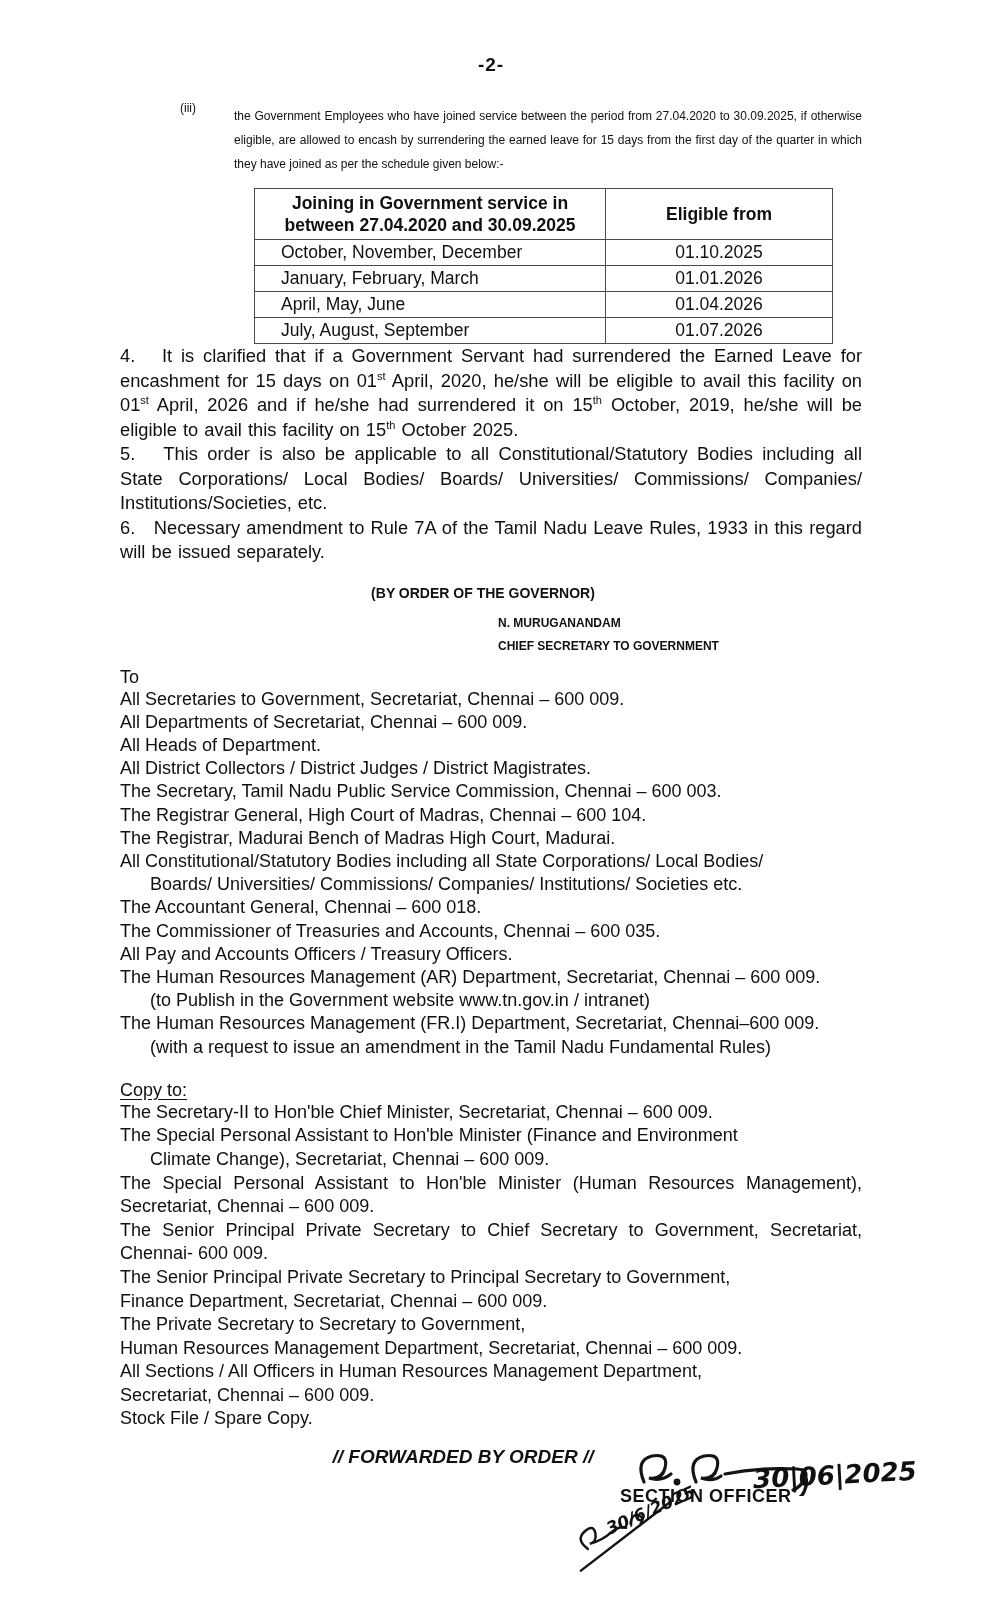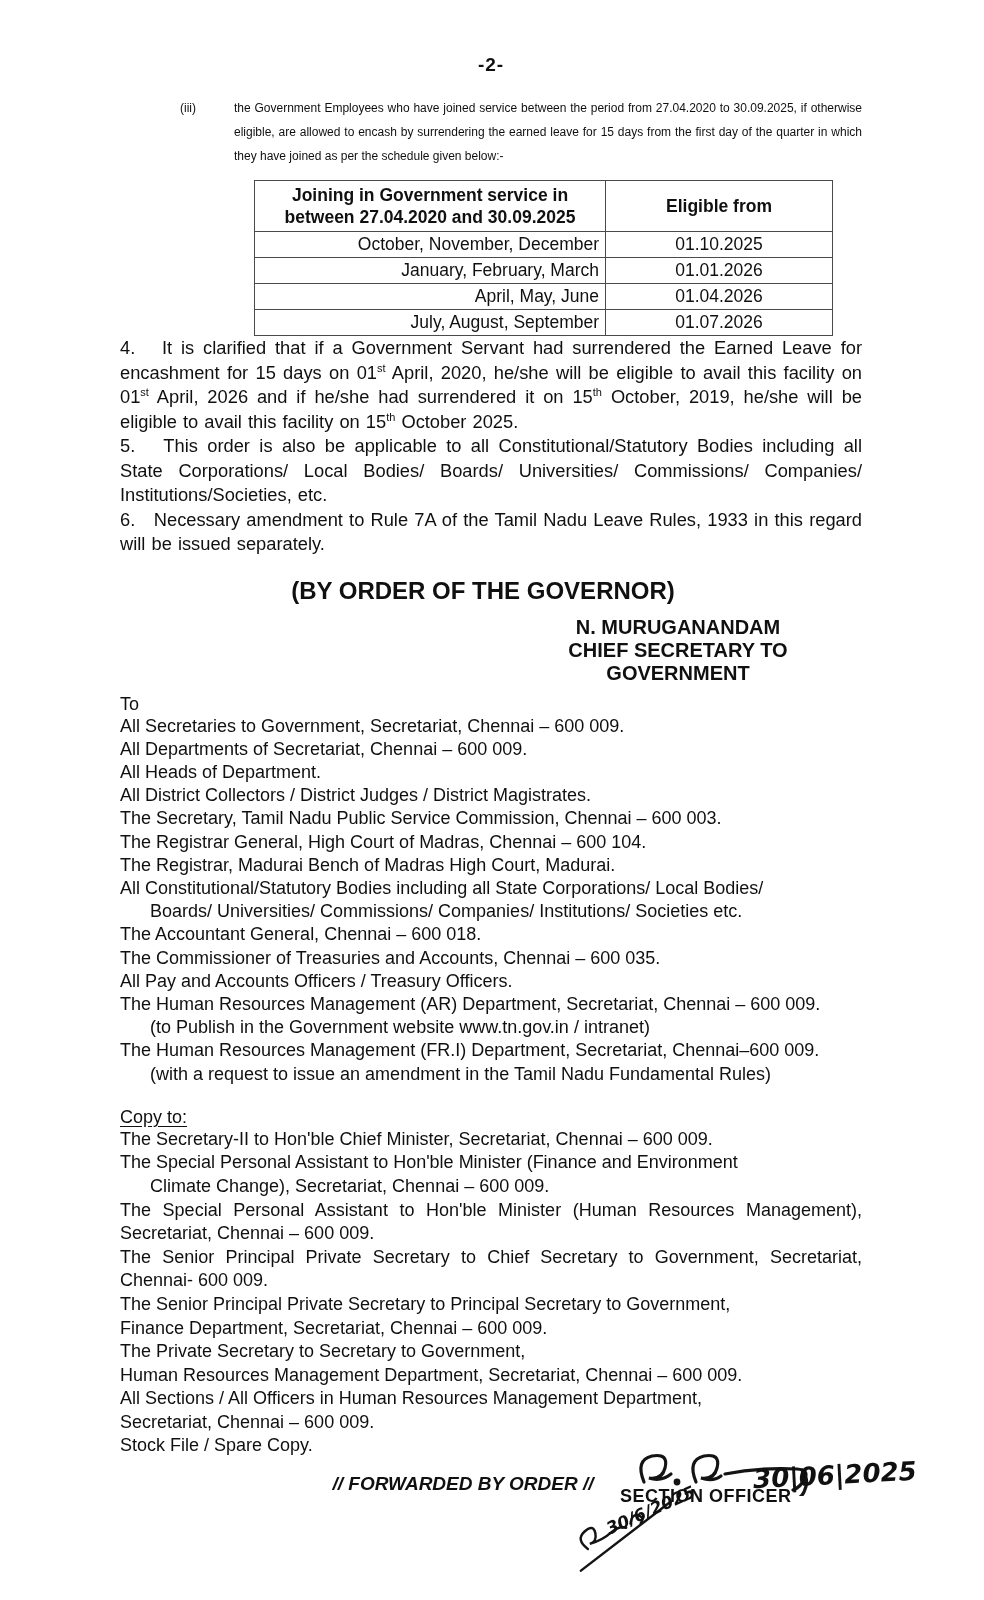--- a/index.html
+++ b/index.html
@@ -5,31 +5,31 @@
   html,body{margin:0;padding:0;}
   body{
     width:984px;height:1600px;background:#ffffff;position:relative;
     font-family:"Liberation Sans", sans-serif;color:#101010;
     -webkit-font-smoothing:antialiased;overflow:hidden;
   }
   .content{position:absolute;left:120px;top:0;width:742px;}
   .pageno{margin-top:54px;text-align:center;font-size:19px;font-weight:700;letter-spacing:1px;}
   .para-iii{display:flex;margin:20px 0 0 60px;font-size:12px;line-height:24px;}
   .para-iii .label{width:54px;flex:none;}
-  .para-iii .body{flex:1;text-align:justify;}
+  .para-iii .body{flex:1;text-align:justify;margin-top:8px;}
   table.schedule{border-collapse:collapse;margin:12px 0 0 134px;table-layout:fixed;}
   table.schedule th,table.schedule td{border:1.4px solid #4a4a4a;font-size:17.5px;}
   table.schedule th{font-weight:700;text-align:center;padding:3px 6px;line-height:22px;width:338px;}
   table.schedule th.col2{width:214px;}
-  table.schedule td{padding:1px 6px 1px 26px;line-height:21px;height:23px;text-align:right;}
+  table.schedule td{padding:1px 6px 1px 26px;line-height:21px;height:23px;}
   table.schedule td.val{text-align:center;padding:1px 6px;}
   .para{text-align:justify;font-size:18.3px;line-height:24.5px;word-spacing:1px;}
   .para sup{font-size:11px;line-height:0;}
-  .order-line{margin-top:20px;text-align:center;font-weight:700;font-size:24px;transform:translateX(-8px);}
-  .signatory{margin:11px 0 0 378px;width:360px;text-align:center;font-weight:700;font-size:20px;line-height:23px;}
+  .order-line{margin-top:20px;text-align:center;font-weight:700;font-size:14px;transform:translateX(-8px);}
+  .signatory{margin:11px 0 0 378px;width:360px;font-weight:700;font-size:12px;line-height:23px;}
   .to-label{margin-top:9px;font-size:18px;}
   .list{font-size:18px;line-height:23.2px;}
   .list .indent{padding-left:30px;}
   .copy-label{margin-top:21px;font-size:18px;text-decoration:underline;text-underline-offset:3px;}
   .copy .line{line-height:23.6px;}
   .copy .stretch{text-align:justify;text-align-last:justify;}
   .weblink{text-underline-offset:3px;}
   .forwarded{margin-top:15px;text-align:center;font-weight:700;font-style:italic;font-size:19px;transform:translateX(-28px);}
   .sig{position:absolute;left:575px;top:1448px;width:400px;height:140px;}
   .sig-title{position:absolute;left:45px;top:38px;font-weight:700;font-size:18px;letter-spacing:.5px;}

